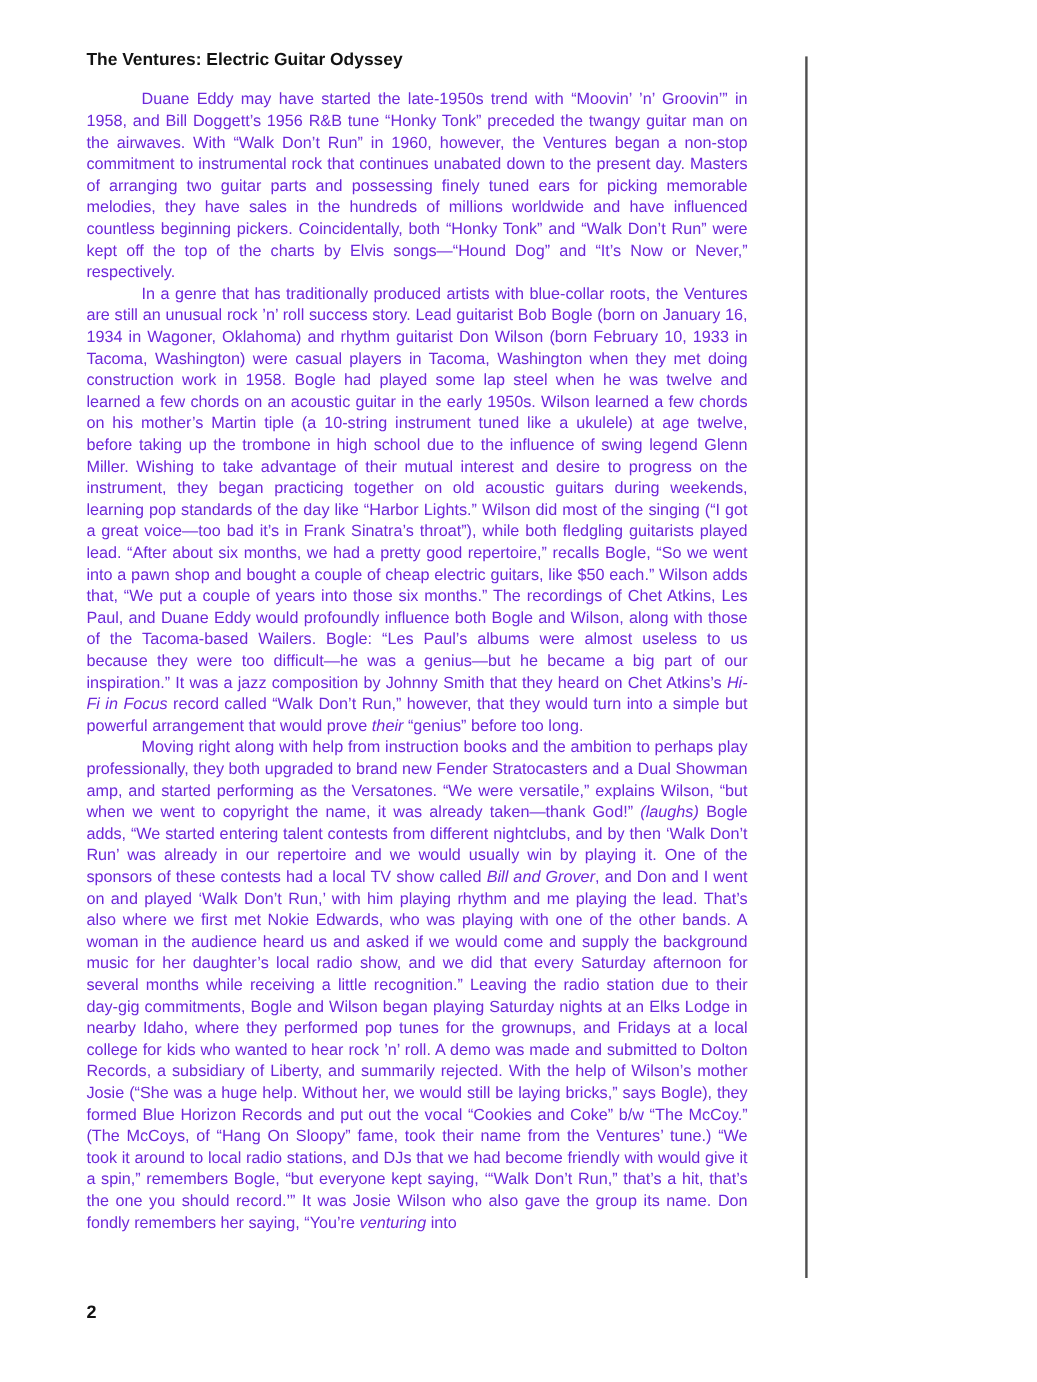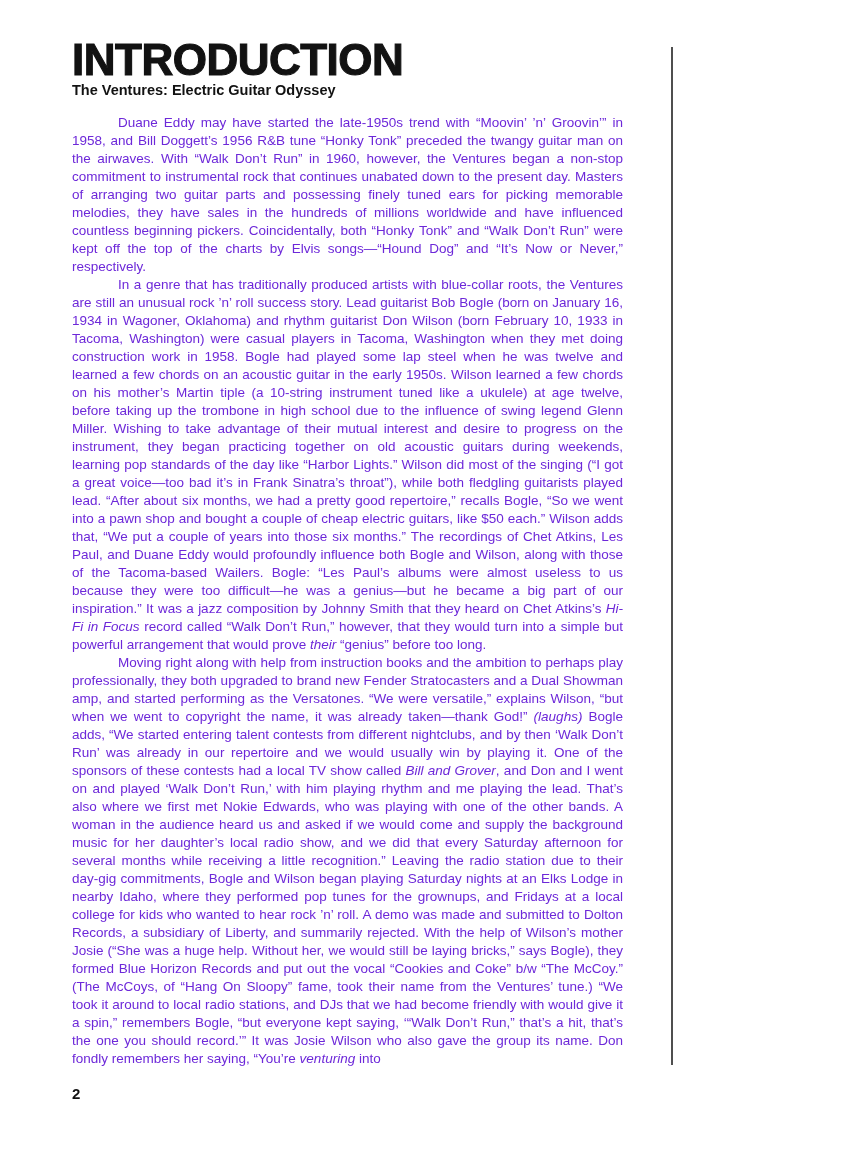--- a/index.html
+++ b/index.html
@@ -69,21 +69,20 @@
     font-weight: bold;
     color: #121212;
   }
 </style>
 </head>
 <body>
 
 <div class="page">
   <div class="edge-rule"></div>
   <div class="content">
-    <h1 class="title">INTRODUCTION</h1>
     <div class="subtitle">The Ventures: Electric Guitar Odyssey</div>
     <div class="bodytext" id="bodytext">
         <p><span>Duane Eddy may have started the late-1950s trend with “Moovin’ ’n’ Groovin’” in 1958, and Bill Doggett’s 1956 R&amp;B tune “Honky Tonk” preceded the twangy guitar man on the airwaves. With “Walk Don’t Run” in 1960, however, the Ventures began a non-stop commitment to instrumental rock that continues unabated down to the present day. Masters of arranging two guitar parts and possessing finely tuned ears for picking memorable melodies, they have sales in the hundreds of millions worldwide and have influenced countless beginning pickers. Coincidentally, both “Honky Tonk” and “Walk Don’t Run” were kept off the top of the charts by Elvis songs—“Hound Dog” and “It’s Now or Never,” respectively.</span></p>
         <p><span>In a genre that has traditionally produced artists with blue-collar roots, the Ventures are still an unusual rock ’n’ roll success story. Lead guitarist Bob Bogle (born on January 16, 1934 in Wagoner, Oklahoma) and rhythm guitarist Don Wilson (born February 10, 1933 in Tacoma, Washington) were casual players in Tacoma, Washington when they met doing construction work in 1958. Bogle had played some lap steel when he was twelve and learned a few chords on an acoustic guitar in the early 1950s. Wilson learned a few chords on his mother’s Martin tiple (a 10-string instrument tuned like a ukulele) at age twelve, before taking up the trombone in high school due to the influence of swing legend Glenn Miller. Wishing to take advantage of their mutual interest and desire to progress on the instrument, they began practicing together on old acoustic guitars during weekends, learning pop standards of the day like “Harbor Lights.” Wilson did most of the singing (“I got a great voice—too bad it’s in Frank Sinatra’s throat”), while both fledgling guitarists played lead. “After about six months, we had a pretty good repertoire,” recalls Bogle, “So we went into a pawn shop and bought a couple of cheap electric guitars, like $50 each.” Wilson adds that, “We put a couple of years into those six months.” The recordings of Chet Atkins, Les Paul, and Duane Eddy would profoundly influence both Bogle and Wilson, along with those of the Tacoma-based Wailers. Bogle: “Les Paul’s albums were almost useless to us because they were too difficult—he was a genius—but he became a big part of our inspiration.” It was a jazz composition by Johnny Smith that they heard on Chet Atkins’s </span><em>Hi-Fi in Focus</em><span> record called “Walk Don’t Run,” however, that they would turn into a simple but powerful arrangement that would prove </span><em>their</em><span> “genius” before too long.</span></p>
         <p><span>Moving right along with help from instruction books and the ambition to perhaps play professionally, they both upgraded to brand new Fender Stratocasters and a Dual Showman amp, and started performing as the Versatones. “We were versatile,” explains Wilson, “but when we went to copyright the name, it was already taken—thank God!” </span><em>(laughs)</em><span> Bogle adds, “We started entering talent contests from different nightclubs, and by then ‘Walk Don’t Run’ was already in our repertoire and we would usually win by playing it. One of the sponsors of these contests had a local TV show called </span><em>Bill and Grover</em><span>, and Don and I went on and played ‘Walk Don’t Run,’ with him playing rhythm and me playing the lead. That’s also where we first met Nokie Edwards, who was playing with one of the other bands. A woman in the audience heard us and asked if we would come and supply the background music for her daughter’s local radio show, and we did that every Saturday afternoon for several months while receiving a little recognition.” Leaving the radio station due to their day-gig commitments, Bogle and Wilson began playing Saturday nights at an Elks Lodge in nearby Idaho, where they performed pop tunes for the grownups, and Fridays at a local college for kids who wanted to hear rock ’n’ roll. A demo was made and submitted to Dolton Records, a subsidiary of Liberty, and summarily rejected. With the help of Wilson’s mother Josie (“She was a huge help. Without her, we would still be laying bricks,” says Bogle), they formed Blue Horizon Records and put out the vocal “Cookies and Coke” b/w “The McCoy.” (The McCoys, of “Hang On Sloopy” fame, took their name from the Ventures’ tune.) “We took it around to local radio stations, and DJs that we had become friendly with would give it a spin,” remembers Bogle, “but everyone kept saying, ‘“Walk Don’t Run,” that’s a hit, that’s the one you should record.’” It was Josie Wilson who also gave the group its name. Don fondly remembers her saying, “You’re </span><em>venturing</em><span> into</span></p>
       </div>
   </div>
   <div class="pagenum">2</div>
 </div>
 

